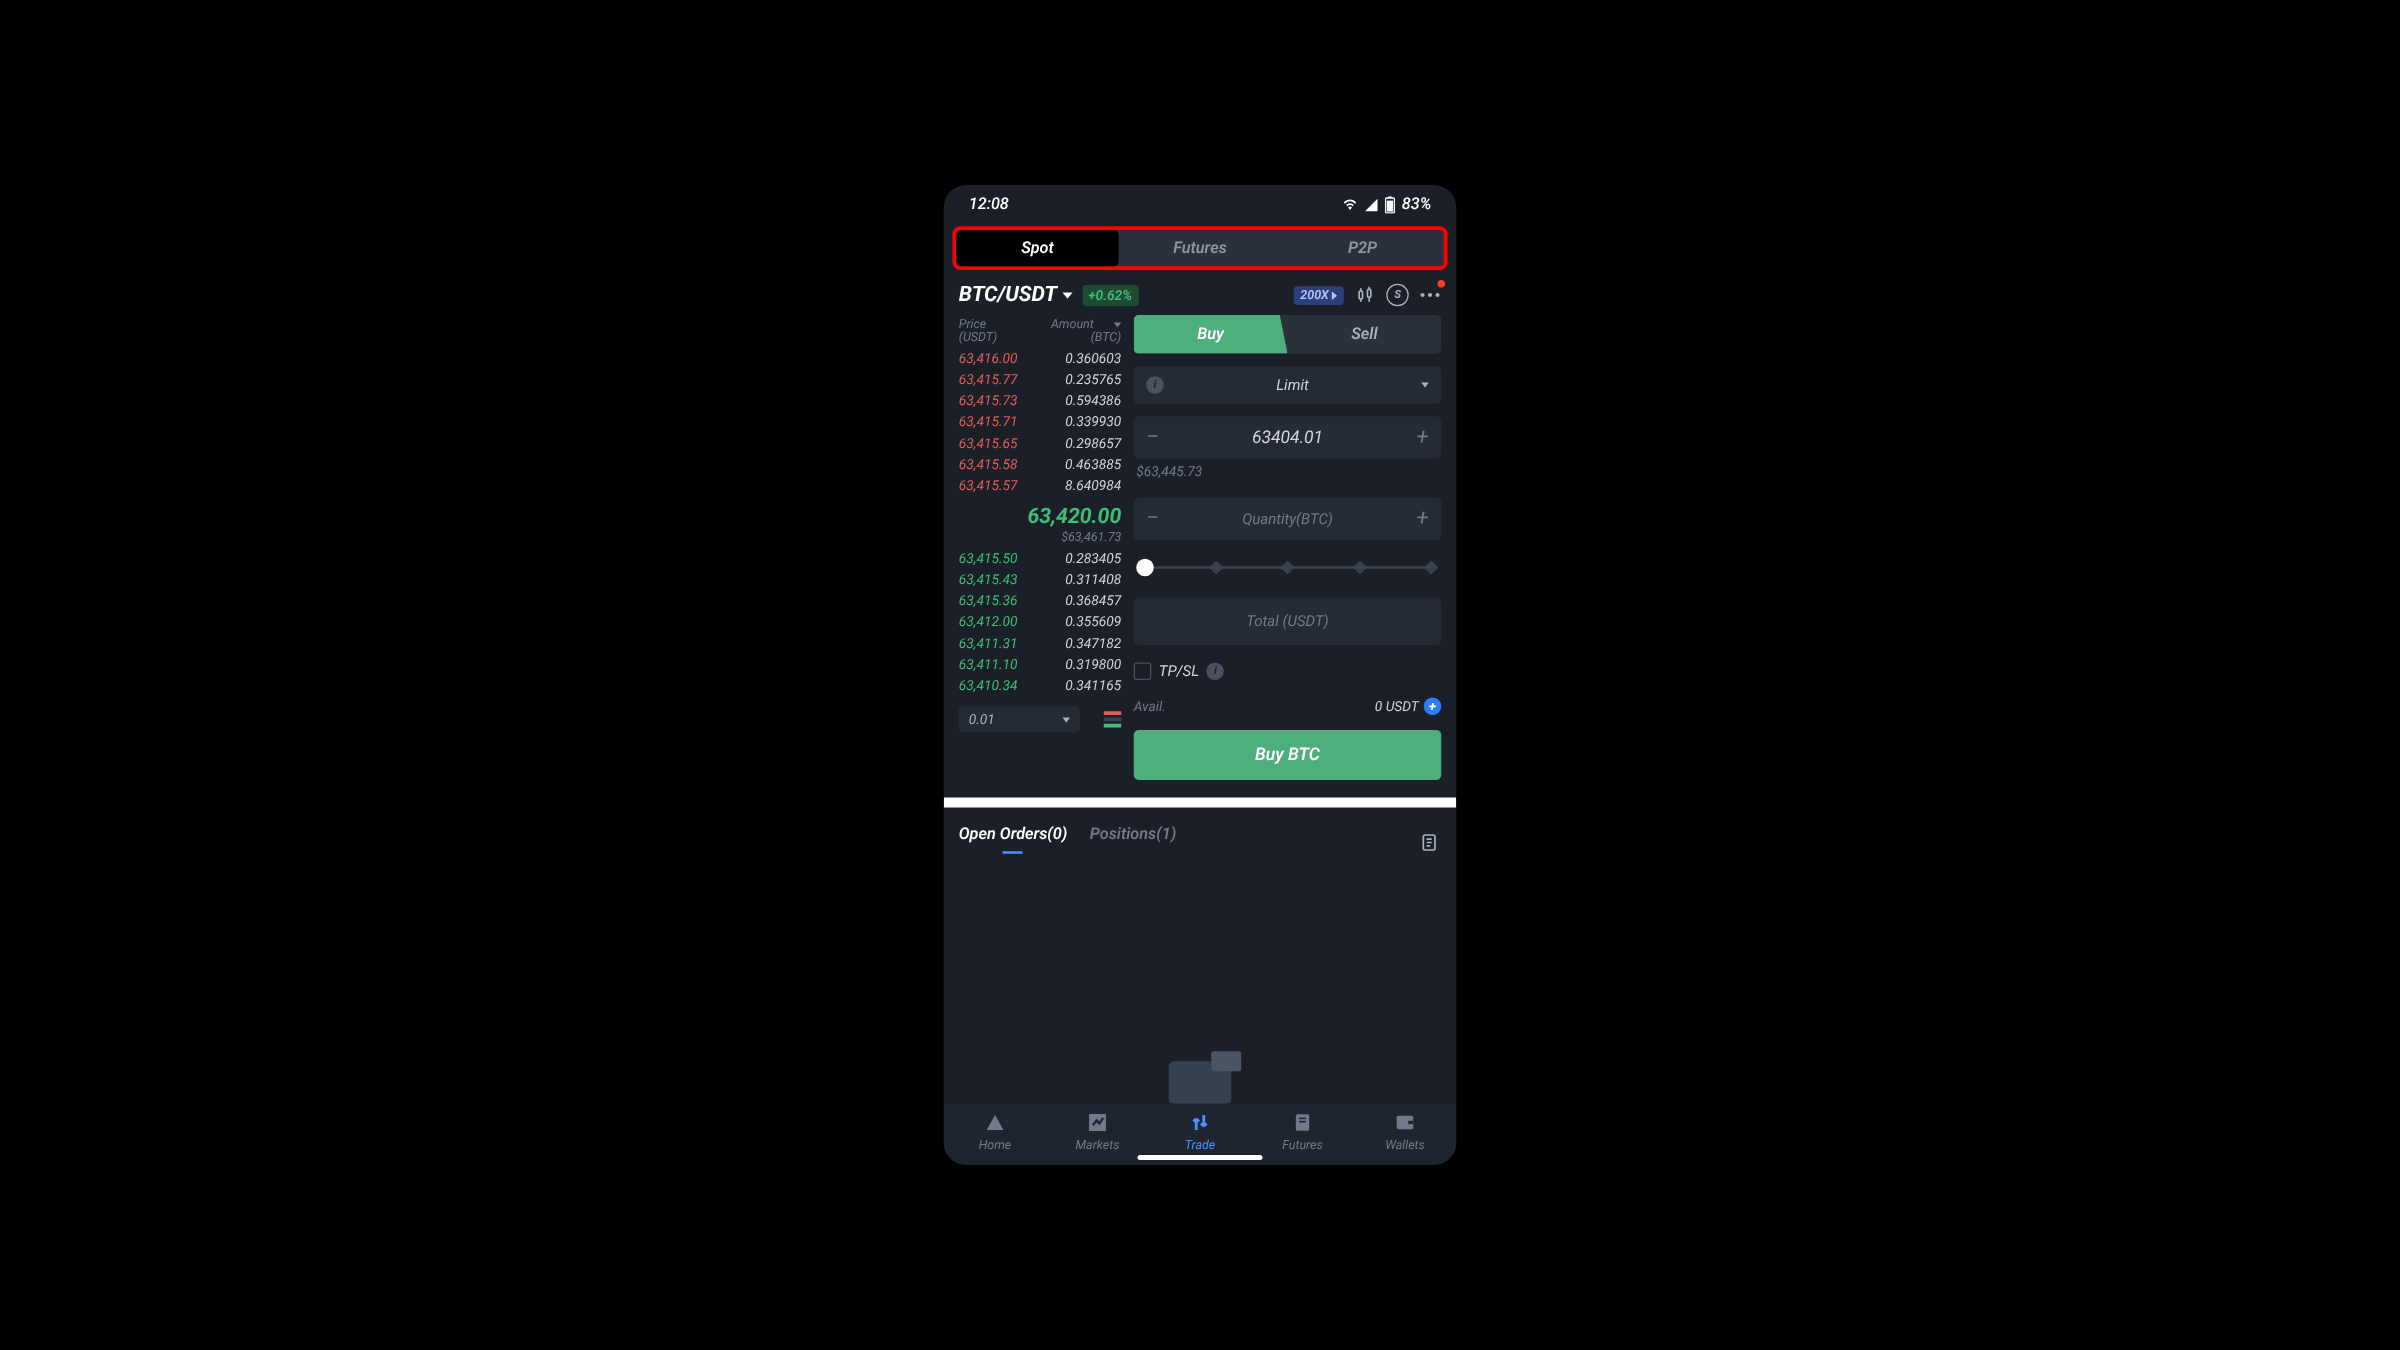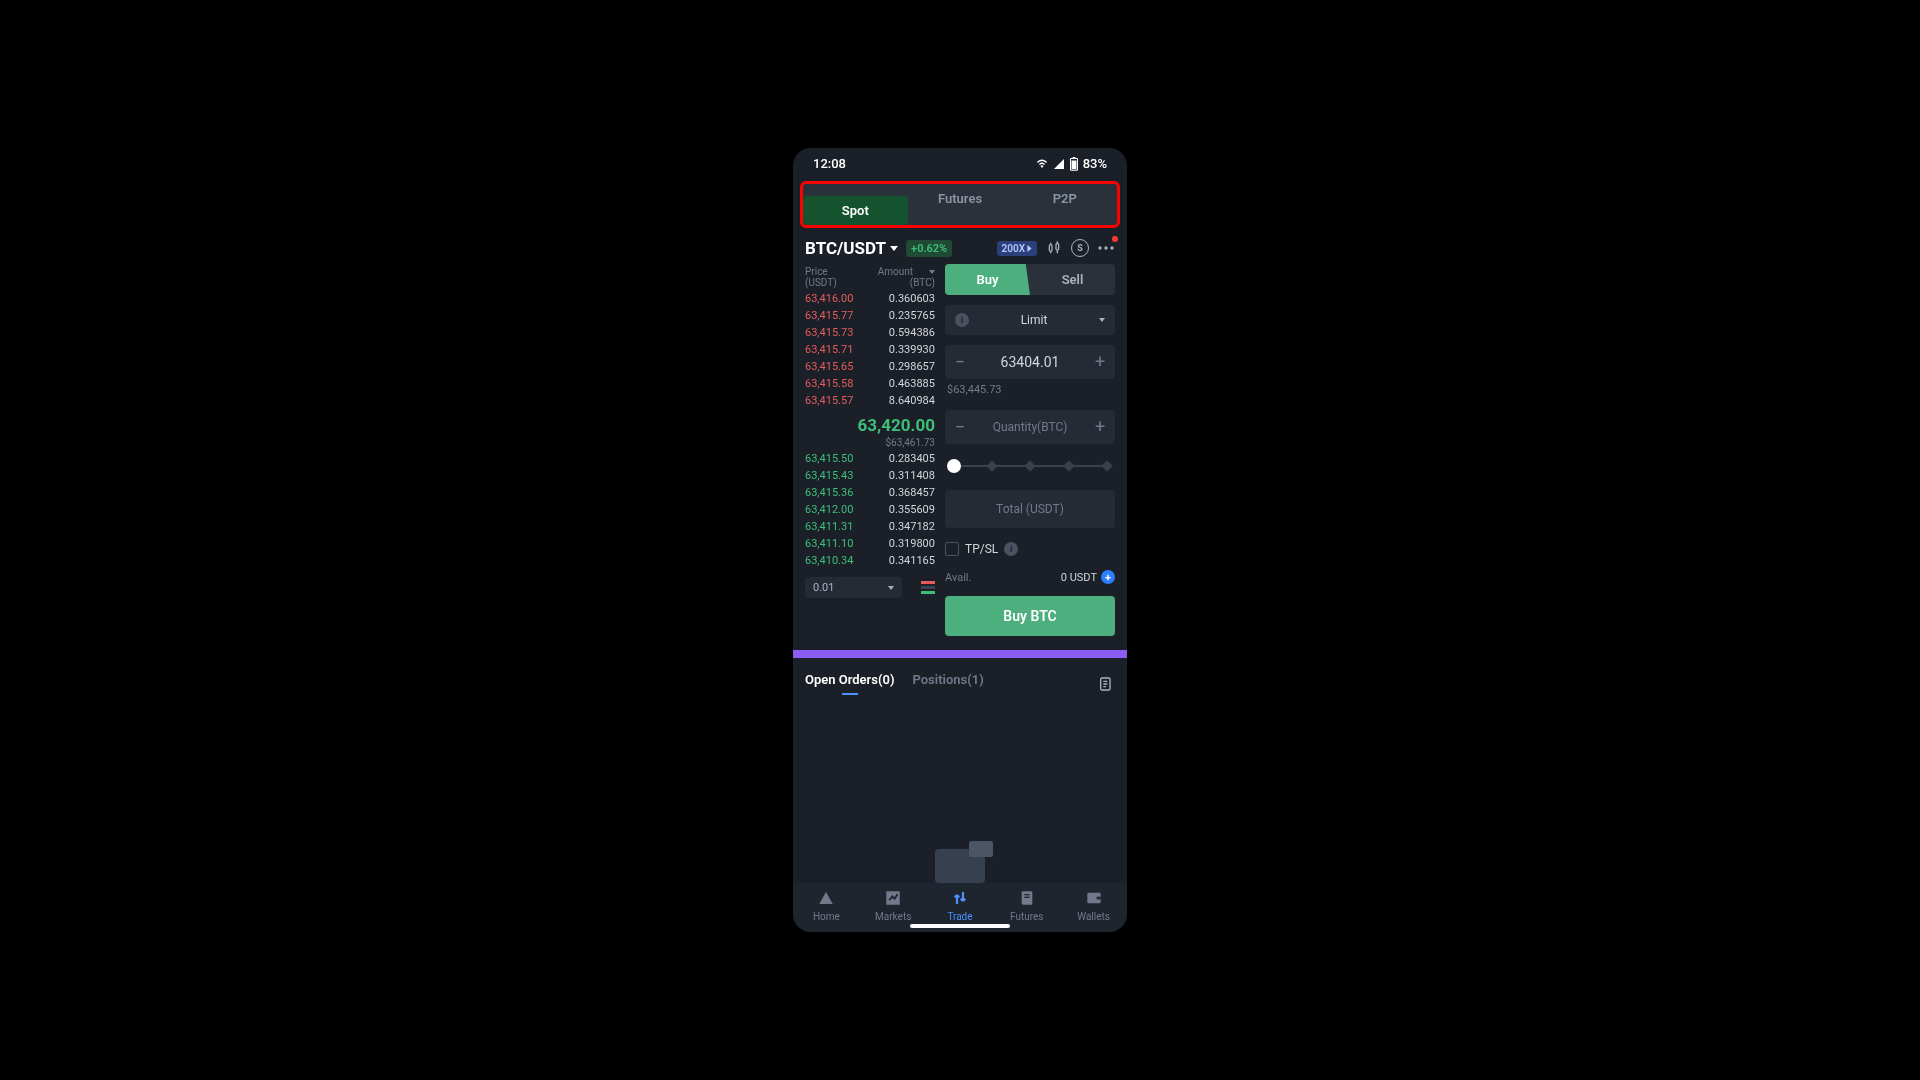--- a/index.html
+++ b/index.html
@@ -1,22 +1,22 @@
 <!DOCTYPE html>
 <html><head>
 <meta charset="utf-8">
 <style>
   * { box-sizing: border-box; margin: 0; padding: 0; font-family: -apple-system, BlinkMacSystemFont, "Segoe UI", Roboto, sans-serif; }
   body { background: #000; width: 1920px; height: 1080px; display: flex; align-items: center; justify-content: center; }
-  .phone { width: 334px; height: 784px; background: #1b2028; border-radius: 18px; overflow: hidden; position: relative; color: #d1d5db; font-size: 12px; }
+  .phone { width: 410px; height: 784px; background: #1b2028; border-radius: 18px; overflow: hidden; position: relative; color: #d1d5db; font-size: 12px; font-style: italic; }
   .statusbar { display: flex; justify-content: space-between; align-items: center; padding: 8px 20px 4px; color: #fff; font-size: 13px; font-weight: 500; }
   .statusbar .icons { display: flex; align-items: center; gap: 4px; }
   .top-tabs { display: flex; margin: 6px 7px 0; background: #2b313a; border-radius: 6px; border: 3px solid #ff0000; }
   .top-tab { flex: 1; text-align: center; padding: 7px 0; color: #8b95a4; font-size: 13px; font-weight: 600; cursor: pointer; border-radius: 4px; }
-  .top-tab.active { background: #14532d; color: #fff; margin-top: 12px; }
+  .top-tab.active { background: #000000; color: #fff; }
   .pair-row { display: flex; align-items: center; justify-content: space-between; padding: 10px 12px 6px; }
   .pair-left { display: flex; align-items: center; gap: 8px; }
   .pair-name { color: #fff; font-size: 17px; font-weight: 700; display: flex; align-items: center; gap: 4px; }
   .pair-change { background: #1f4a34; color: #3dbf7a; font-size: 11px; font-weight: 600; padding: 2px 5px; border-radius: 3px; }
   .pair-right { display: flex; align-items: center; gap: 8px; position: relative; }
   .leverage { background: #2b3f7a; color: #b6c6ff; font-size: 10px; font-weight: 600; padding: 2px 5px; border-radius: 3px; display: flex; align-items: center; gap: 2px; }
   .icon-btn { width: 18px; height: 18px; display: flex; align-items: center; justify-content: center; color: #aab2c0; cursor: pointer; }
   .icon-circle { width: 18px; height: 18px; border: 1.5px solid #aab2c0; border-radius: 50%; display: flex; align-items: center; justify-content: center; font-size: 9px; font-weight: 700; color: #aab2c0; }
   .red-dot { position: absolute; top: -3px; right: -3px; width: 6px; height: 6px; background: #ff3b30; border-radius: 50%; }
   .main { display: flex; padding: 0 12px; gap: 10px; }
@@ -53,21 +53,21 @@
   .slider-dots { display: flex; justify-content: space-between; position: absolute; top: 6px; left: 0; right: 0; }
   .slider-dot { width: 8px; height: 8px; background: #3a414d; transform: rotate(45deg); }
   .slider-thumb { position: absolute; top: 3px; left: -2px; width: 14px; height: 14px; background: #fff; border-radius: 50%; }
   .input-box { background: #252b34; border-radius: 4px; padding: 12px; text-align: center; color: #72798a; font-size: 12px; margin-top: 14px; }
   .tpsl { display: flex; align-items: center; gap: 6px; margin-top: 14px; color: #d1d5db; font-size: 12px; }
   .checkbox { width: 14px; height: 14px; border: 1.5px solid #4a5260; border-radius: 2px; }
   .avail-row { display: flex; justify-content: space-between; align-items: center; margin-top: 14px; font-size: 11px; color: #72798a; }
   .avail-row .val { color: #d1d5db; display: flex; align-items: center; gap: 4px; }
   .plus-circ { width: 14px; height: 14px; border-radius: 50%; background: #2b7fff; color: #fff; display: flex; align-items: center; justify-content: center; font-size: 11px; font-weight: 700; }
   .action-btn { background: #4caf7d; color: #fff; text-align: center; padding: 12px; font-size: 14px; font-weight: 600; border-radius: 4px; margin-top: 12px; cursor: pointer; }
-  .orders-tabs { display: flex; align-items: center; justify-content: space-between; padding: 14px 12px 0 12px; border-top: 8px solid #8b5cf6; margin-top: 14px; }
+  .orders-tabs { display: flex; align-items: flex-end; justify-content: space-between; padding: 14px 12px 0 12px; border-top: 8px solid #ffffff; margin-top: 14px; }
   .orders-tabs .tabs { display: flex; gap: 18px; }
   .order-tab { color: #72798a; font-size: 13px; font-weight: 600; padding-bottom: 8px; cursor: pointer; position: relative; }
   .order-tab.active { color: #fff; }
   .order-tab.active::after { content:""; position: absolute; left: 50%; bottom: 0; transform: translateX(-50%); width: 16px; height: 2px; background: #4a90ff; }
   .hide-row { display: flex; align-items: center; gap: 8px; padding: 10px 12px; font-size: 12px; }
   .empty-box { width: 50px; height: 34px; background: #374050; border-radius: 4px; position: relative; }
   .empty-box::before { content:""; position:absolute; top:-8px; right:-8px; width:24px; height:16px; background:#4b5565; border-radius:2px; }
   .chart-bar { display: flex; justify-content: space-between; align-items: center; padding: 8px 12px; background: #1f252e; font-size: 11px; color: #aab2c0; }
   .bottom-nav { display: flex; background: #1f252e; padding: 6px 0 10px; }
   .nav-item { flex: 1; display: flex; flex-direction: column; align-items: center; gap: 4px; color: #72798a; font-size: 10px; cursor: pointer; }

